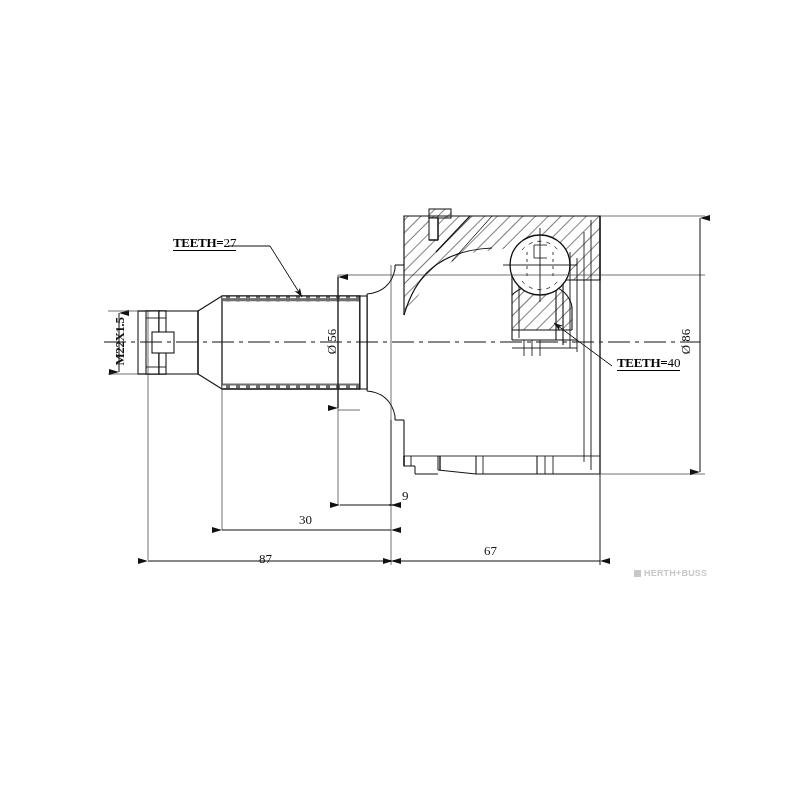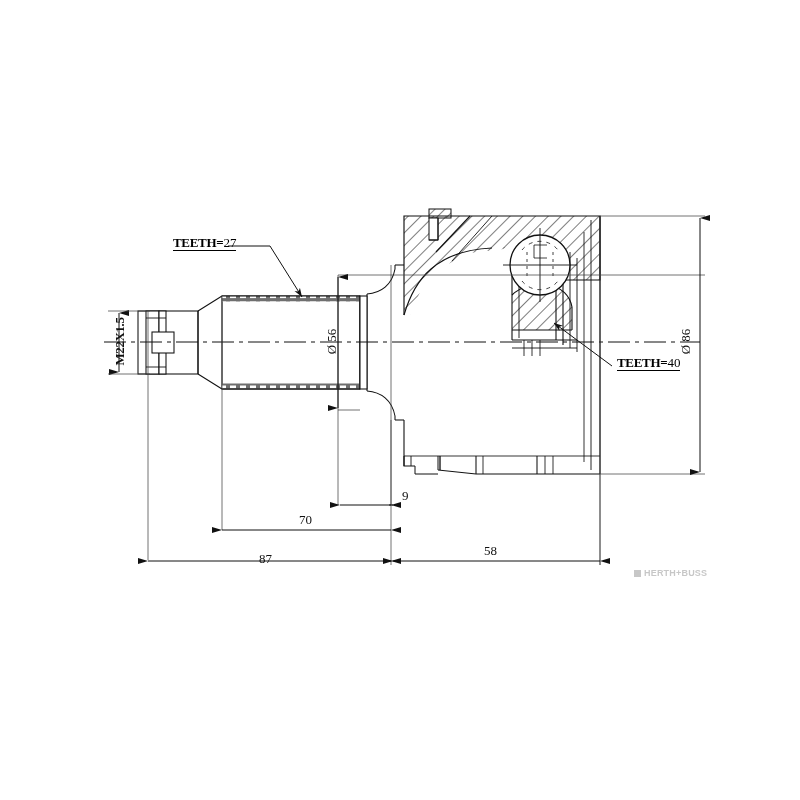--- a/index.html
+++ b/index.html
@@ -310,24 +310,24 @@
   </div>
 
   <div class="lbl rot90" style="left:76px; top:335px; width:86px; text-align:center; font-size:13px; font-weight:bold; letter-spacing:-0.4px;">M22X1.5</div>
 
   <div class="lbl rot90" style="left:306px; top:335px; width:50px; text-align:center; font-size:13px;">Ø 56</div>
 
   <div class="lbl rot90" style="left:660px; top:335px; width:50px; text-align:center; font-size:13px;">Ø 86</div>
 
   <div class="lbl dim-num" style="left:402px; top:489px;">9</div>
 
-  <div class="lbl dim-num" style="left:299px; top:513px;">70</div>
+  <div class="lbl dim-num" style="left:299px; top:513px;">30</div>
 
   <div class="lbl dim-num" style="left:259px; top:544px;margin-top:8px;">87</div>
 
-  <div class="lbl dim-num" style="left:484px; top:544px;">58</div>
+  <div class="lbl dim-num" style="left:484px; top:544px;">67</div>
 
   <div id="brand">
     <span class="mark"></span>
     <span class="txt">HERTH+BUSS</span>
   </div>
 
 </div>
 
 </body></html>

